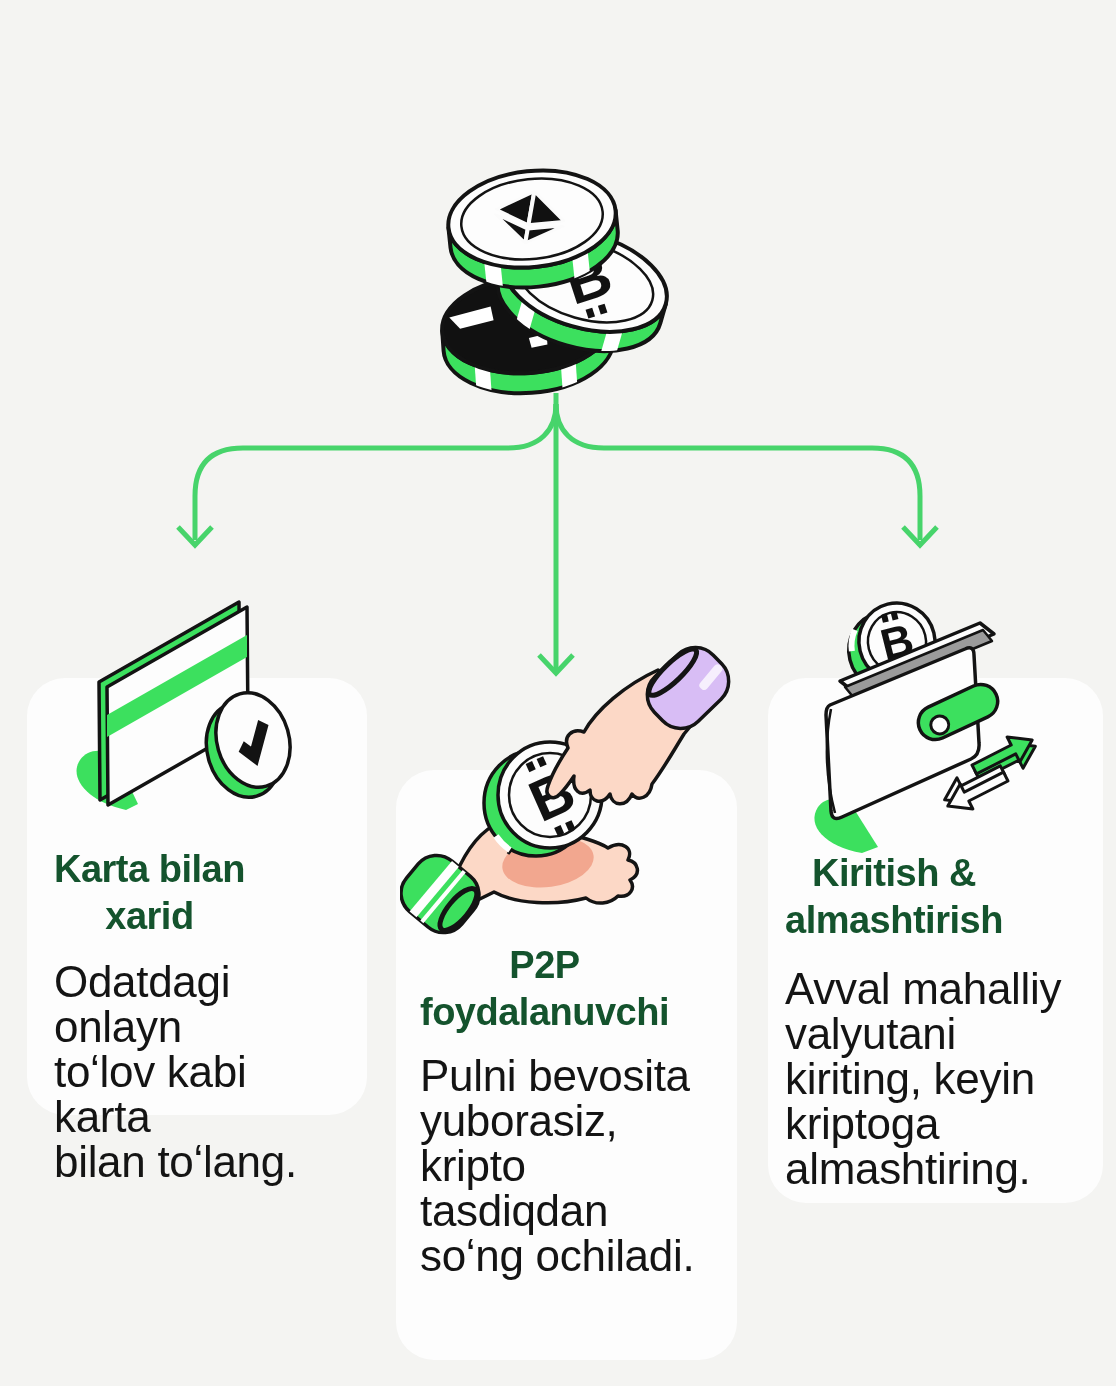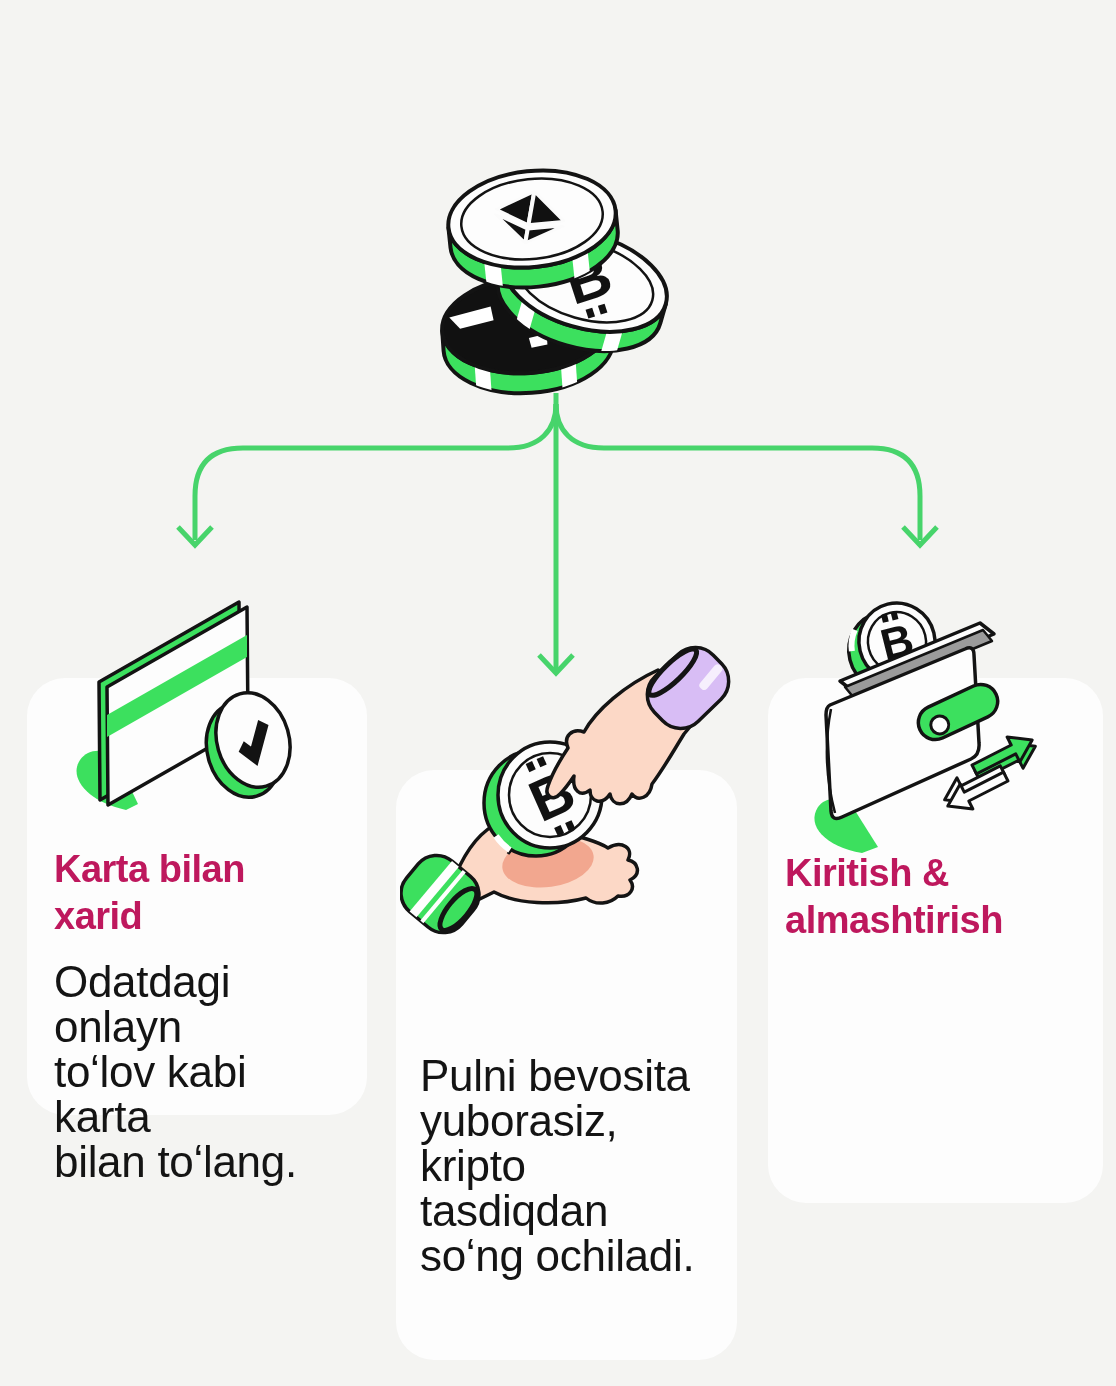--- a/index.html
+++ b/index.html
@@ -23,22 +23,23 @@
     position:absolute;
     background:#fdfdfd;
     border-radius:38px;
   }
   .card-left{left:27px;top:678px;width:340px;height:437px;}
   .card-mid{left:396px;top:770px;width:341px;height:590px;}
   .card-right{left:768px;top:678px;width:335px;height:525px;}
   .card h2{
     position:absolute;margin:0;
     font-size:38px;line-height:47px;font-weight:700;
-    letter-spacing:-0.5px;color:#be185d;
+    letter-spacing:-0.5px;color:#14532d;
     white-space:pre-line;
+    text-align:center;
   }
   .card p{
     position:absolute;margin:0;
     font-size:44px;line-height:45px;font-weight:400;
     letter-spacing:-0.3px;color:#141414;
     white-space:pre-line;
   }
   .card-left h2{left:27px;top:168px;}
   .card-left p{left:27px;top:281px;width:300px;}
   .card-mid h2{left:24px;top:172px;}
@@ -210,20 +211,22 @@
         <rect x="6" y="-38" width="9" height="30" rx="4" fill="#f6effd" transform="rotate(-6)"></rect>
       </g>
 
       <g transform="translate(40,254) rotate(40)">
         <rect x="-36" y="-33" width="72" height="66" rx="24" fill="#3ce05e" stroke="#141414" stroke-width="3.5"></rect>
         <ellipse cx="24" cy="0" rx="10" ry="26" fill="none" stroke="#141414" stroke-width="5"></ellipse>
         <rect x="-12" y="-33" width="9" height="66" fill="#ffffff"></rect>
         <rect x="2" y="-33" width="4" height="66" fill="#ffffff"></rect>
       </g>
     </svg>
+    <h2>P2P
+foydalanuvchi</h2>
     <p>Pulni bevosita
 yuborasiz,
 kripto tasdiqdan
 soʻng ochiladi.</p>
   </section>
 
   <section class="card card-right">
     <svg class="illus illus-wallet" width="320" height="290" viewBox="0 0 320 290">
       <path d="M 72 268 C 35 262 16 240 28 222 C 36 210 56 212 64 224 L 88 262 Z" fill="#3ce05e"></path>
 
@@ -257,15 +260,20 @@
           <path d="M 0 0 H 44 V -9 L 65 5 L 44 19 V 10 H 0 Z" fill="#3ce05e" stroke="#131313" stroke-width="3" stroke-linejoin="round"></path>
         </g>
         <g transform="translate(218,196) rotate(153)">
           <path d="M 0 0 H 44 V -9 L 65 5 L 44 19 V 10 H 0 Z" transform="translate(0,7)" fill="#fdfdfd" stroke="#131313" stroke-width="3" stroke-linejoin="round"></path>
           <path d="M 0 0 H 44 V -9 L 65 5 L 44 19 V 10 H 0 Z" fill="#fdfdfd" stroke="#131313" stroke-width="3" stroke-linejoin="round"></path>
         </g>
       </g>
     </svg>
     <h2>Kiritish &amp;
 almashtirish</h2>
+    <p>Avval mahalliy
+valyutani
+kiriting, keyin
+kriptoga
+almashtiring.</p>
   </section>
 
 </div>
 
 </body></html>

